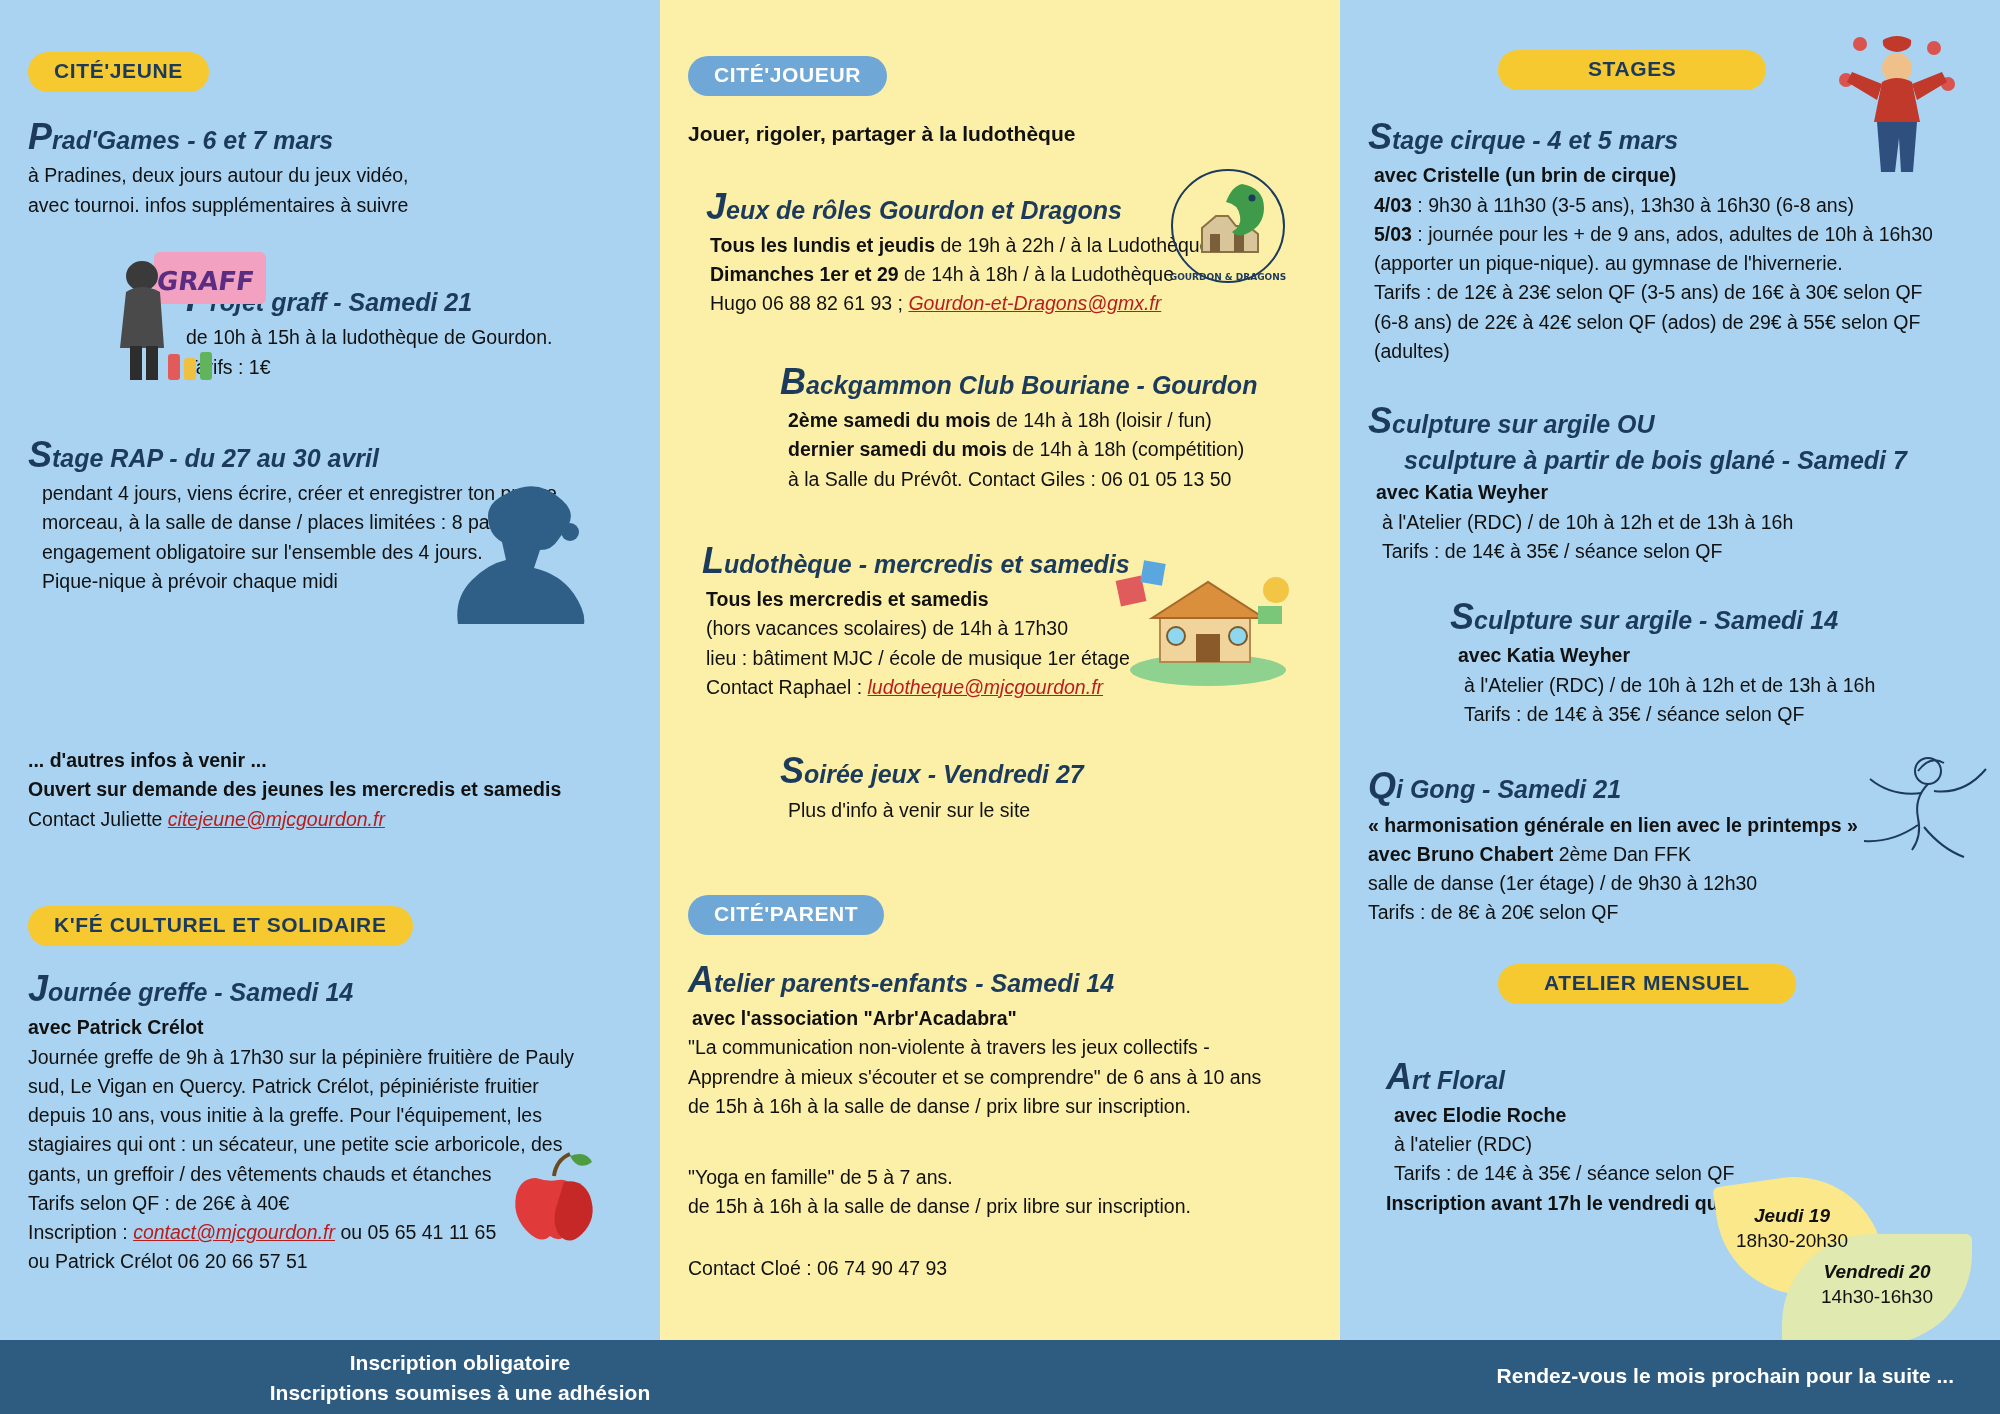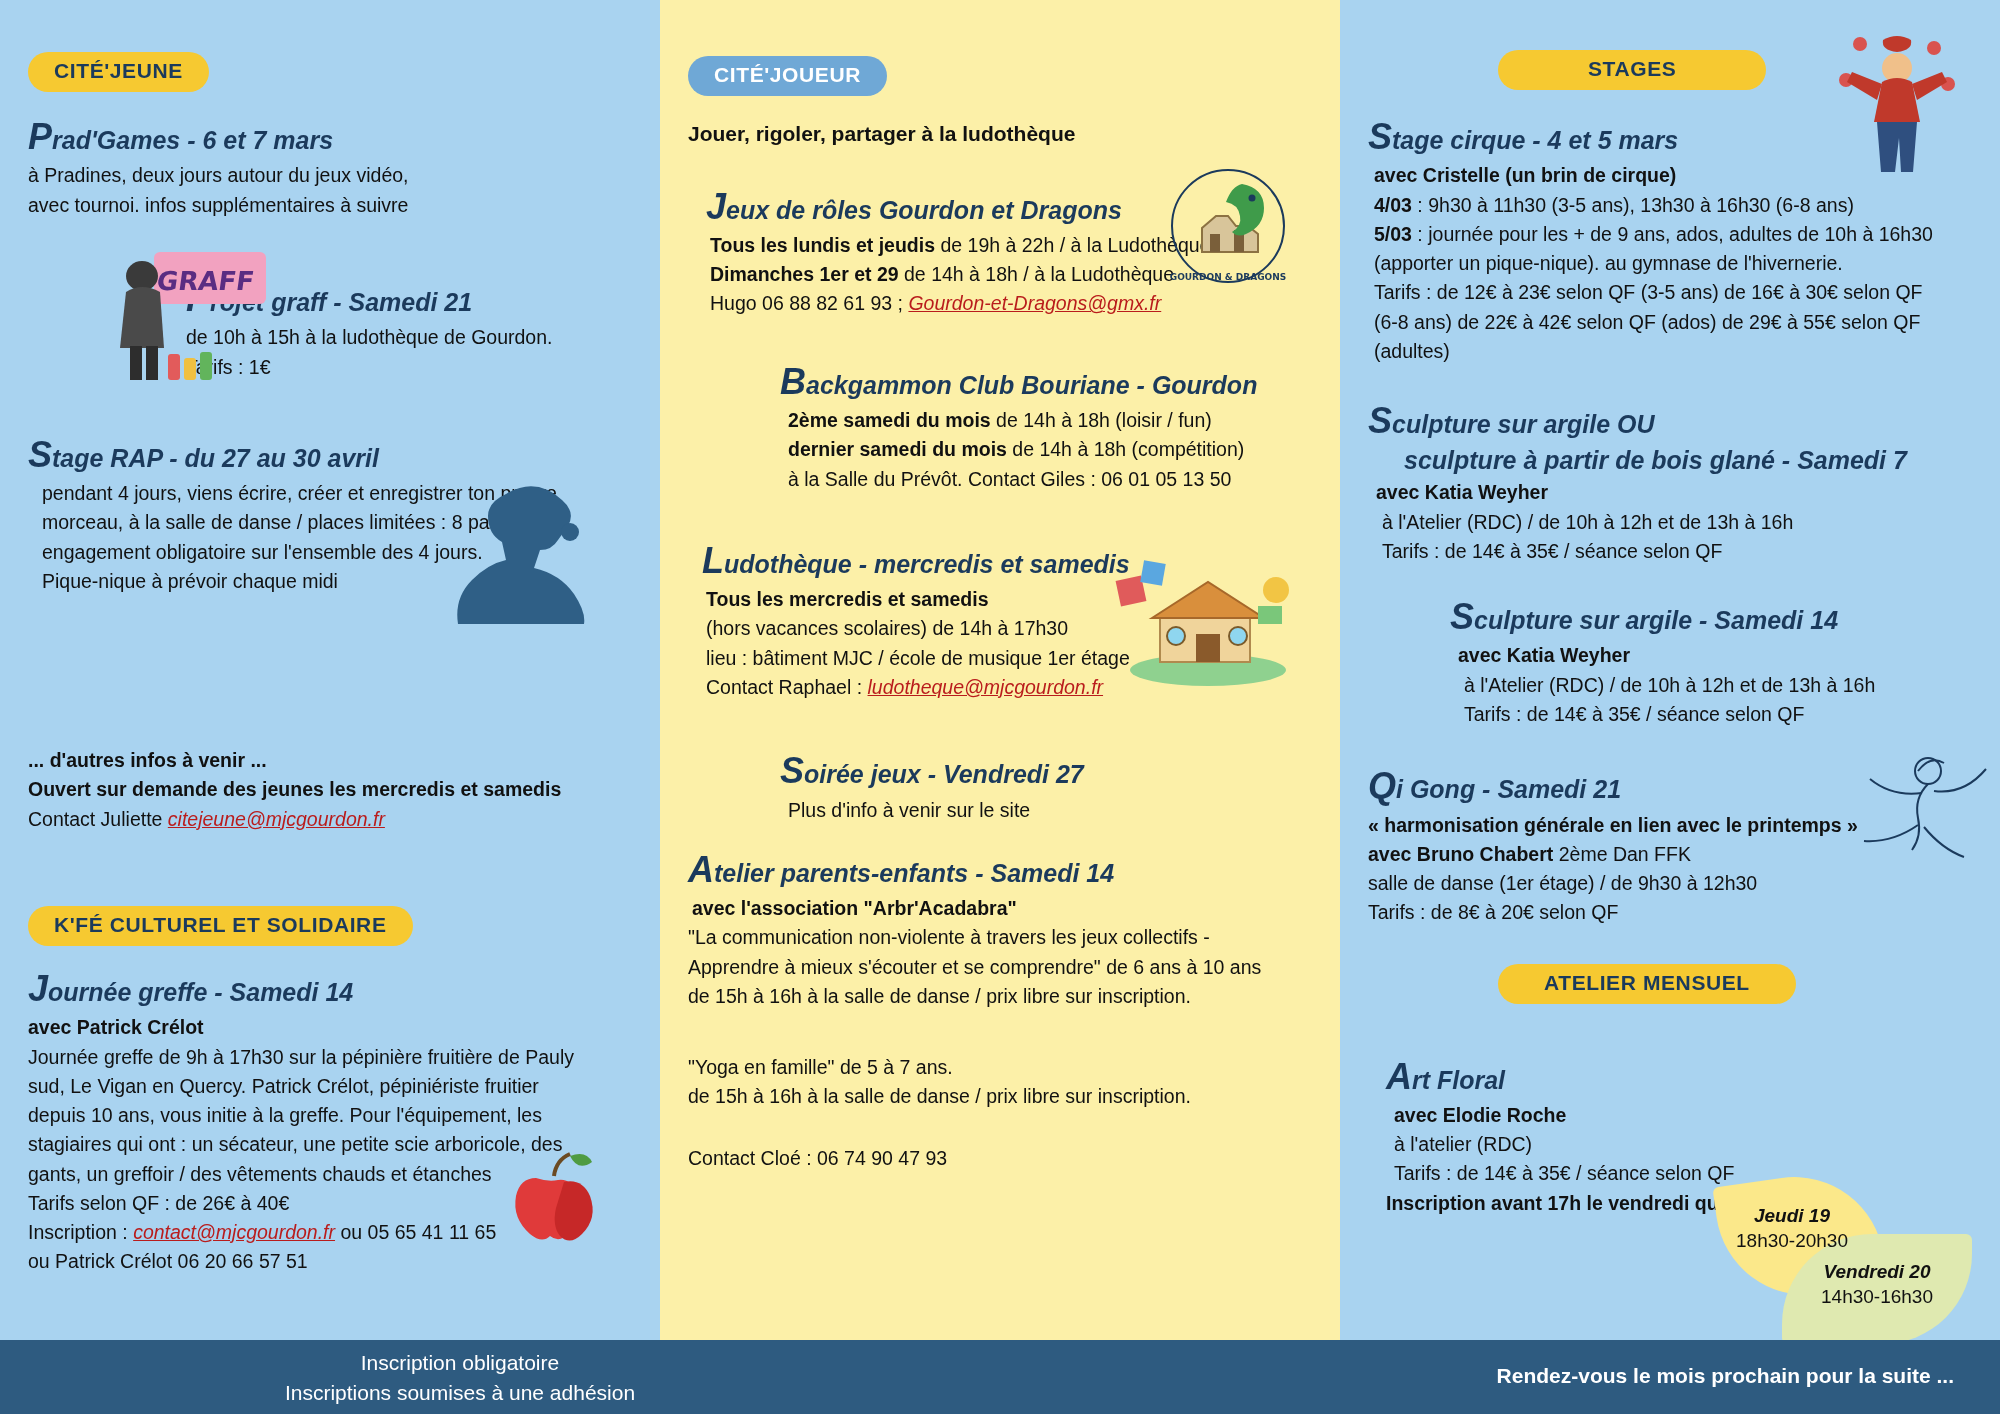--- a/index.html
+++ b/index.html
@@ -45,21 +45,21 @@
   .blk{margin-bottom:26px;}
   .indent1{margin-left:46px;}
 
   
   .footer{
     position:absolute;left:0;right:0;bottom:0;height:74px;
     background:#2e5b80;color:#fff;
   }
   .footer .left{
     position:absolute;left:150px;top:8px;width:620px;text-align:center;
-    font-weight:normal;font-size:21px;line-height:1.45;
+    font-weight:bold;font-size:21px;line-height:1.45;
   }
   .footer .right{
     position:absolute;right:46px;top:24px;
     font-weight:bold;font-size:21px;
   }
 
   
   .art{position:absolute;}
 
   .jug-fig{position:absolute;right:28px;top:28px;width:150px;height:150px;}
@@ -240,20 +240,23 @@
       </svg>
     </div>
 
     <div style="margin-top:48px;">
       <div class="head" style="padding-left:92px;">
         <span class="cap">S</span><span>oirée jeux - Vendredi 27</span>
       </div>
       <div class="sub" style="padding-left:100px;">Plus d'info à venir sur le site</div>
     </div>
 
+    <div class="center" style="margin-top:70px;">
+      <span class="pill pill-blue">CITÉ'PARENT</span>
+    </div>
 
     <div style="margin-top:24px;">
       <div class="head">
         <span class="cap">A</span><span>telier parents-enfants - Samedi 14</span>
       </div>
       <div class="sub bold" style="padding-left:4px;">avec l'association "Arbr'Acadabra"</div>
       <div class="sub">"La communication non-violente à travers les jeux collectifs -</div>
       <div class="sub">Apprendre à mieux s'écouter et se comprendre" de 6 ans à 10 ans</div>
       <div class="sub">de 15h à 16h à la salle de danse / prix libre sur inscription.</div>
     </div>

